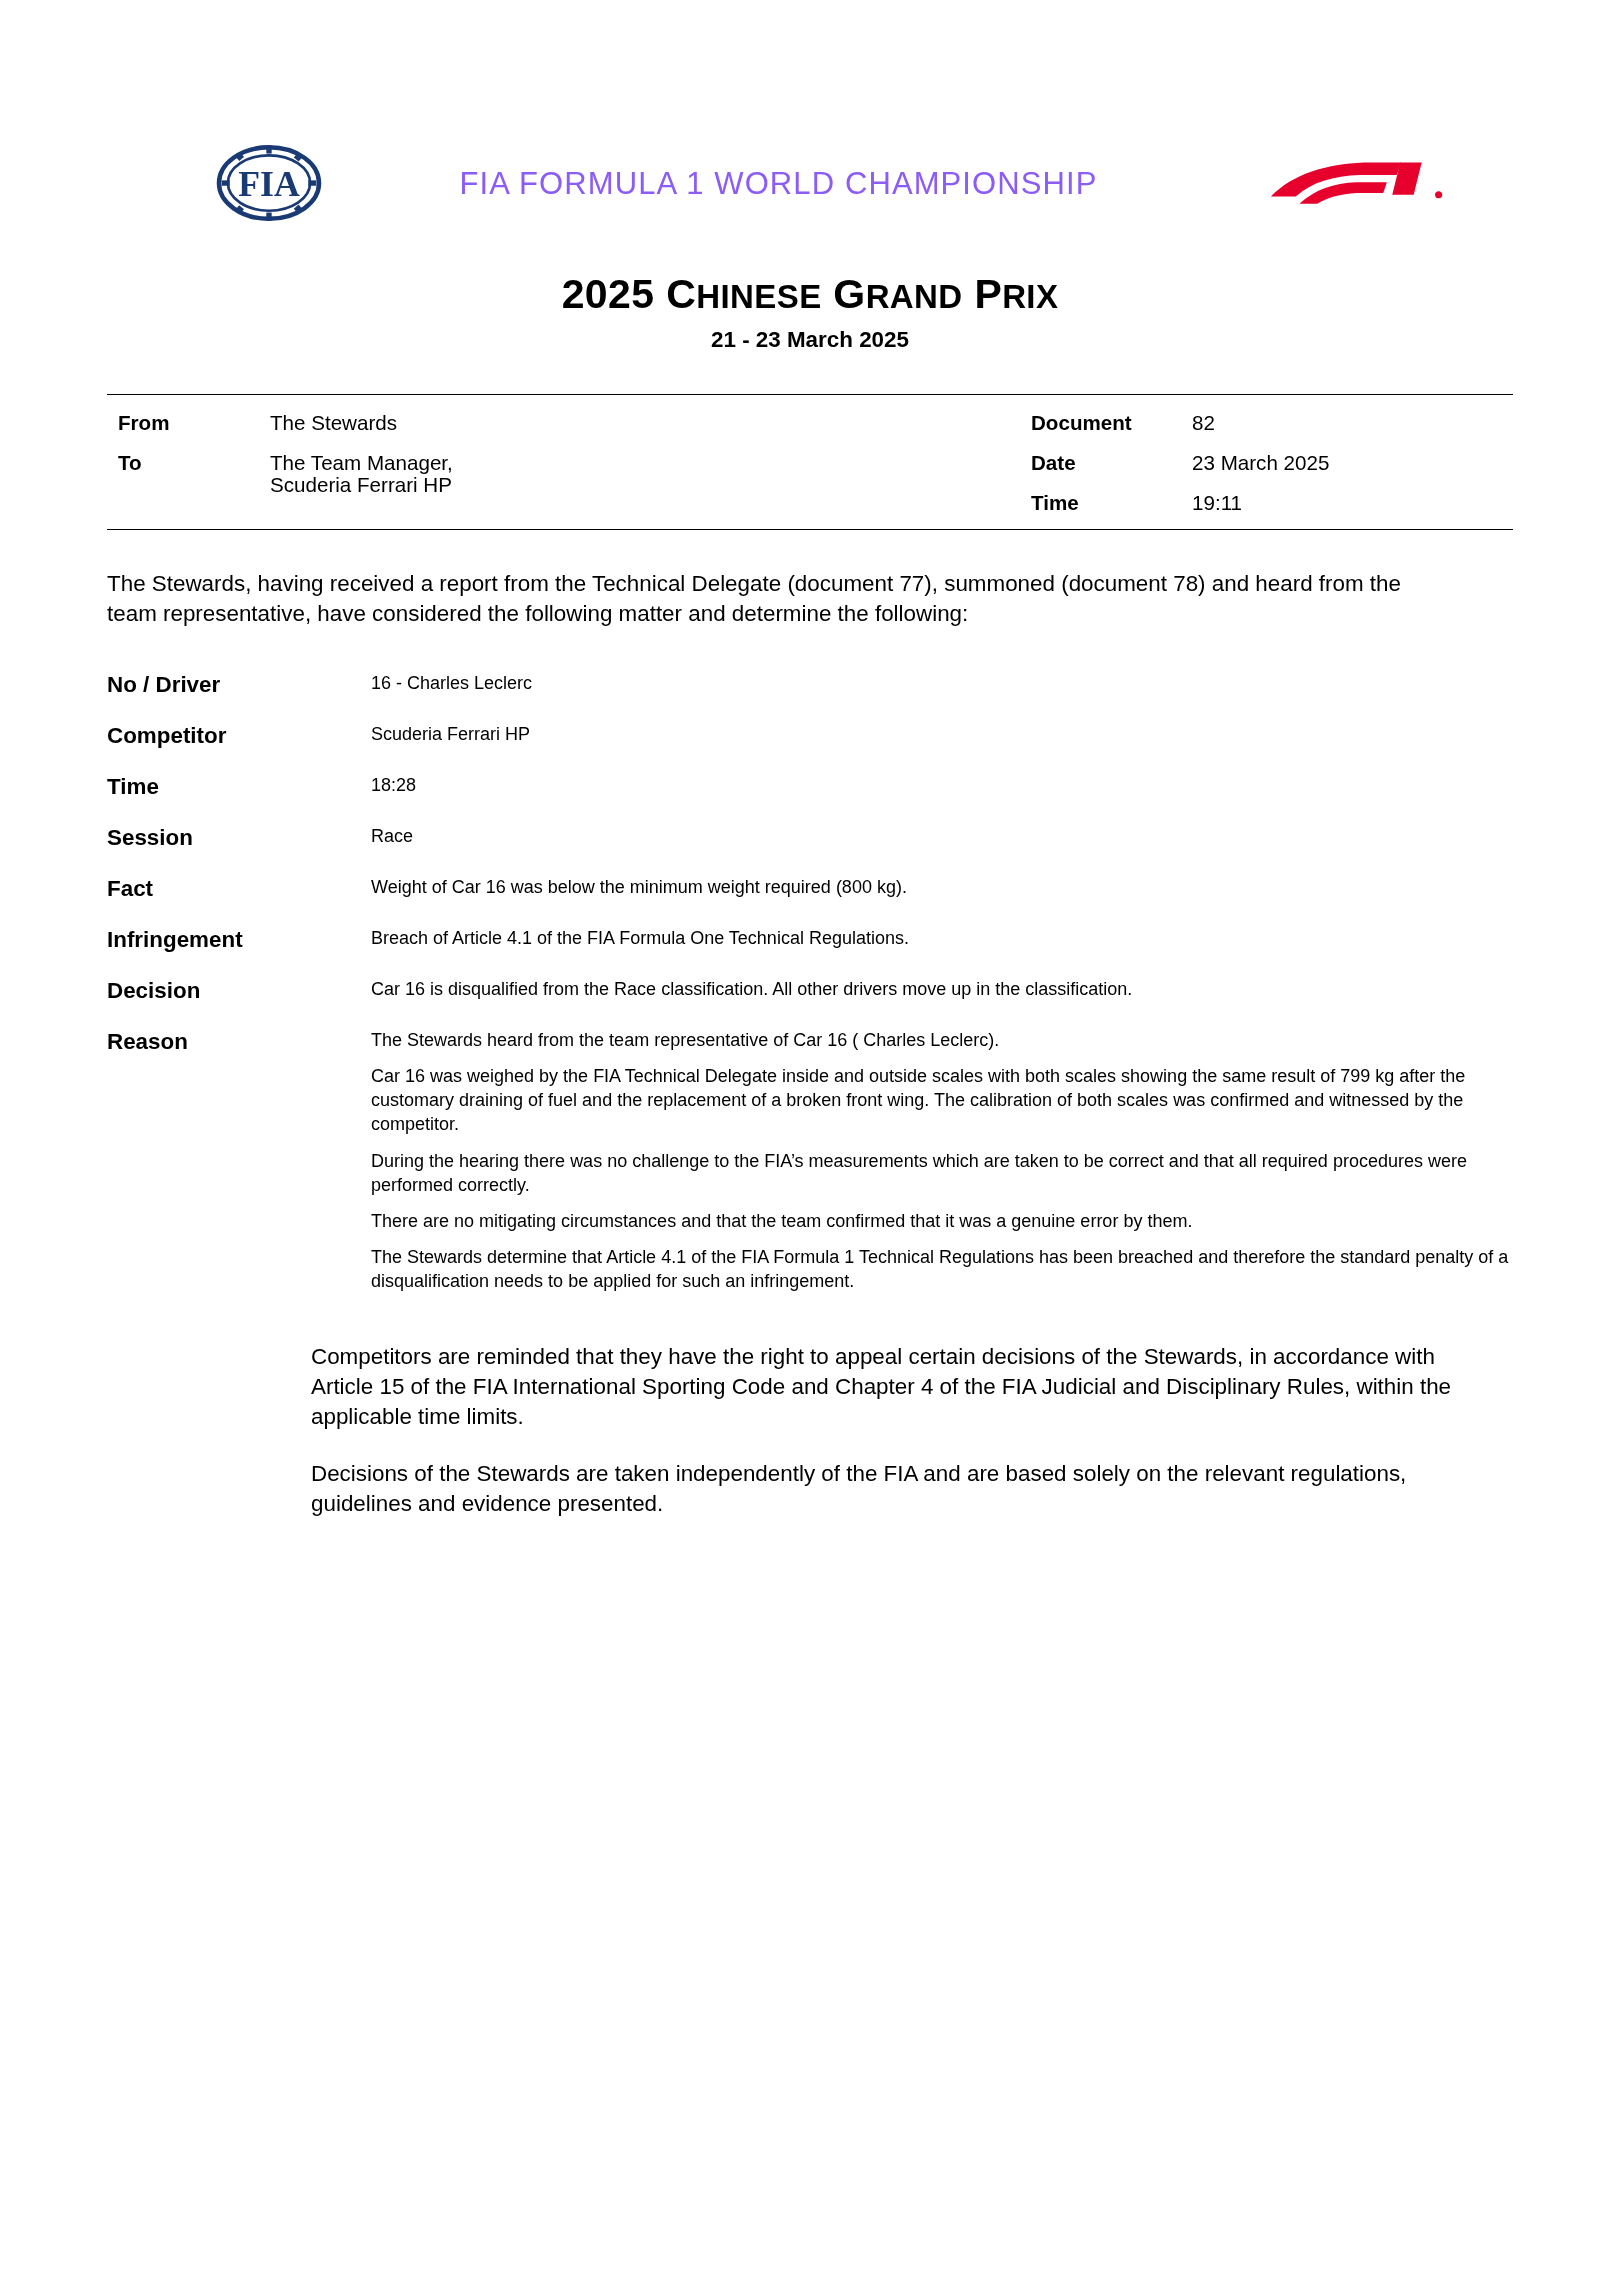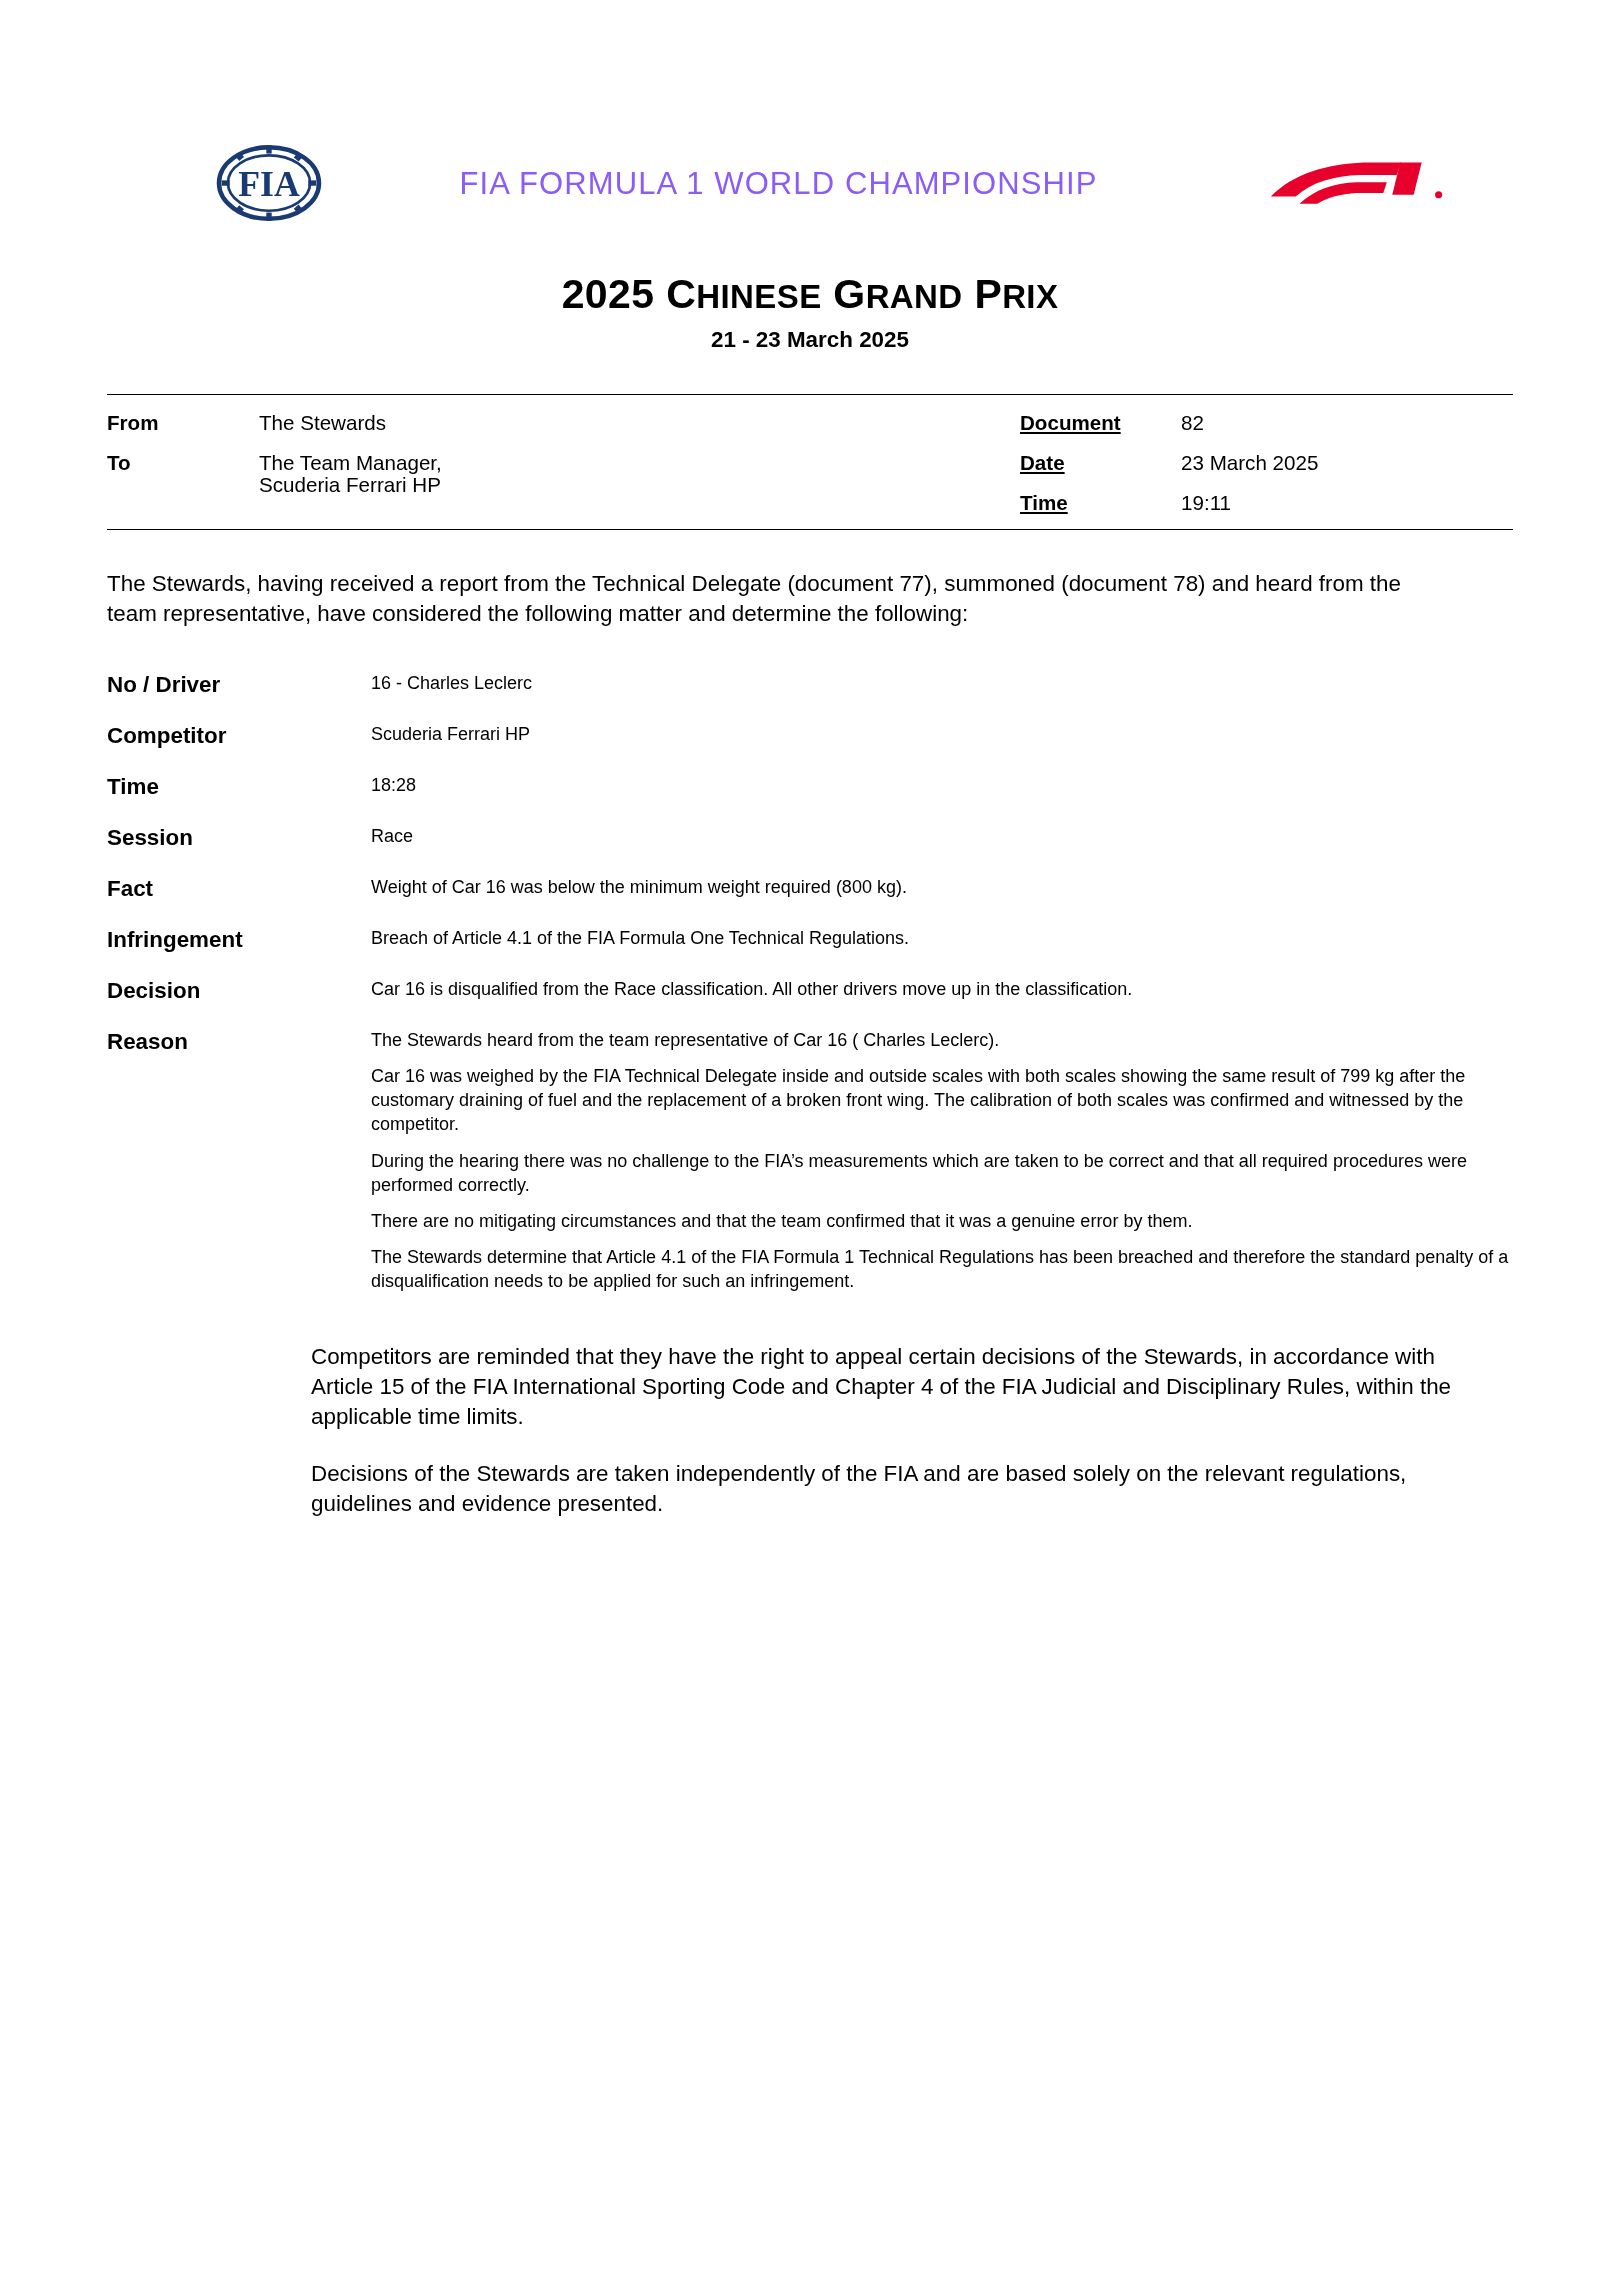--- a/index.html
+++ b/index.html
@@ -83,36 +83,37 @@
   .rule.top { margin-top: 41px; }
   .rule.bottom { margin-top: 0; }
 
   .meta {
     display: flex;
     padding: 16px 0 14.3px 0;
     position: relative;
   }
   .meta-left {
     width: 913px;
+    margin-left: 11px;
   }
   .meta-right {
     flex: 1;
   }
   .meta-row {
     display: flex;
     margin-bottom: 16px;
   }
   .meta-row:last-child { margin-bottom: 0; }
   .meta-label {
     font-size: 20.6px;
     font-weight: bold;
     width: 152px;
     flex: none;
   }
-  .meta-right .meta-label { width: 152px; text-decoration: underline; }
+  .meta-right .meta-label { width: 152px; }
   .meta-value {
     font-size: 20.6px;
     font-weight: normal;
   }
   .meta-value .line2 { display: block; margin-top: -1.8px; }
   .meta-right .meta-value { padding-left: 9px; }
 
   
   .intro {
     margin-top: 39px;

